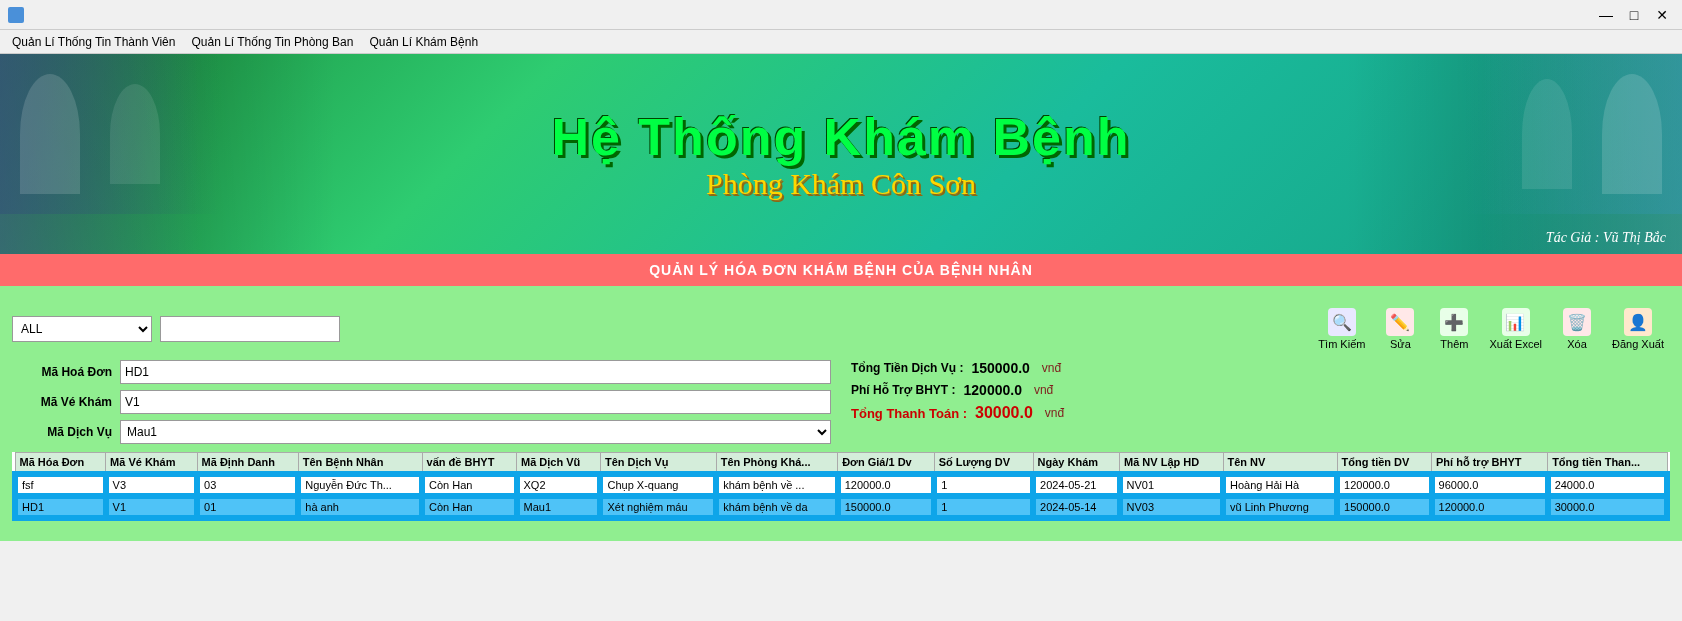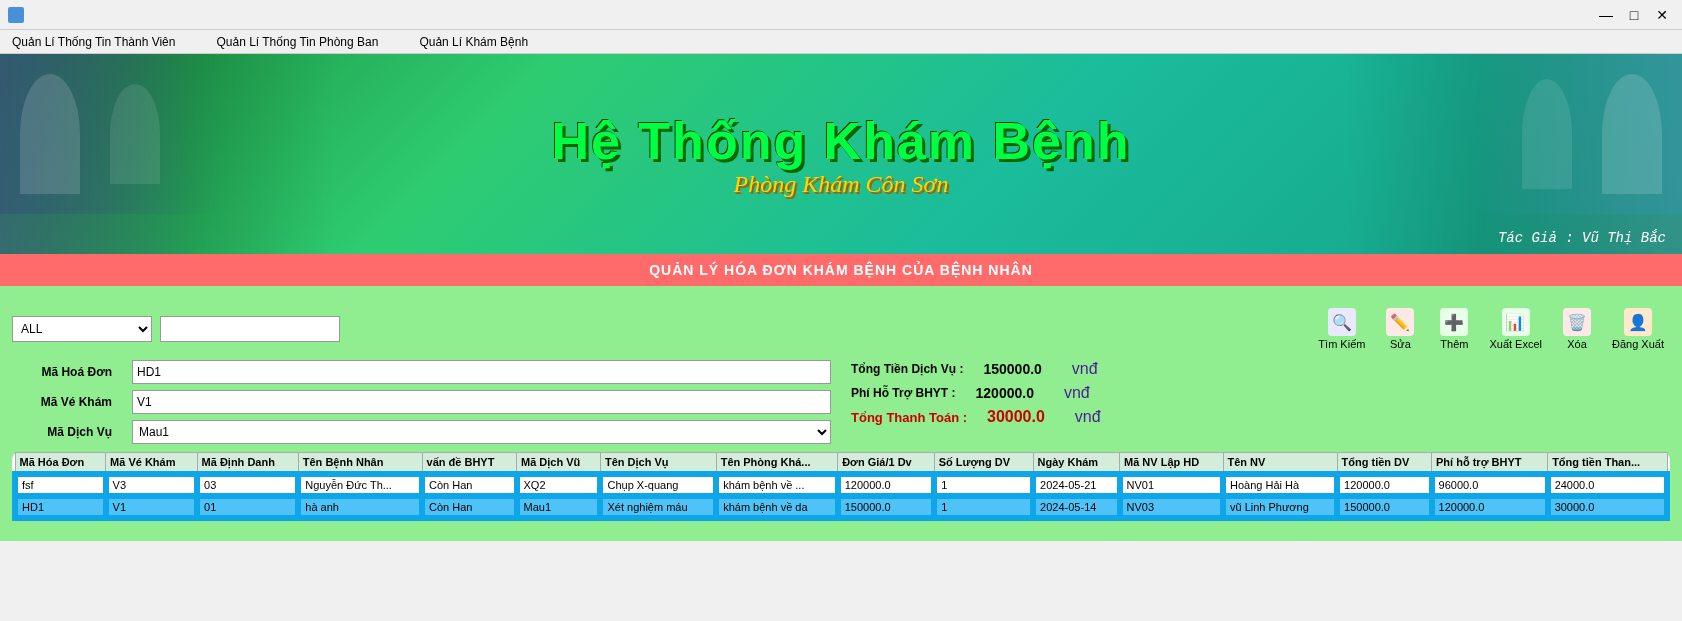--- a/index.html
+++ b/index.html
@@ -22,21 +22,20 @@
     }
 
     
     .menu-bar {
       height: 24px;
       background: #f0f0f0;
       display: flex;
       align-items: center;
       padding: 0 4px;
       border-bottom: 1px solid #ccc;
-      gap: 25px;
     }
     .menu-item {
       padding: 2px 8px;
       cursor: pointer;
       font-size: 12px;
     }
 
     
     .banner {
       height: 200px;
@@ -59,34 +58,33 @@
     }
     .banner-title {
       font-size: 52px;
       font-weight: 900;
       color: #00ff44;
       text-shadow: 3px 3px 0 #006600, -1px -1px 0 #004400;
       font-family: 'Arial Black', Arial, sans-serif;
       letter-spacing: 2px;
     }
     .banner-subtitle {
-      font-size: 24px;
-      font-style: italic;
+      font-size: 30px;
       color: #ffd700;
       text-shadow: 2px 2px 0 #8b6914, 1px 1px 0 #a07820;
       font-family: 'Times New Roman', serif;
     }
     .banner-author {
       position: absolute;
       bottom: 8px;
       right: 16px;
       color: white;
       font-style: italic;
       font-size: 14px;
-      font-family: Liberation Mono, monospace;
+      font-family: Liberation Serif, serif;
     }
     .banner-img-left {
       position: absolute; left: 0; top: 0; bottom: 0; width: 200px;
       background: linear-gradient(90deg, rgba(100,100,200,0.4), transparent);
     }
     .banner-img-right {
       position: absolute; right: 0; top: 0; bottom: 0; width: 200px;
       background: linear-gradient(270deg, rgba(100,200,200,0.4), transparent);
     }
 
@@ -162,21 +160,21 @@
       display: flex;
       gap: 20px;
       margin-bottom: 8px;
     }
     .form-left { flex: 1; display: flex; flex-direction: column; gap: 6px; }
     .form-right { flex: 1; display: flex; flex-direction: column; gap: 6px; }
     
     .form-row {
       display: flex;
       align-items: center;
-      gap: 20px;
+      gap: 8px;
     }
     .form-label {
       font-weight: bold;
       font-size: 12px;
       color: #000;
       min-width: 100px;
       text-align: right;
     }
     .form-input {
       flex: 1;
@@ -192,31 +190,30 @@
       border: 1px solid #999;
       padding: 0 2px;
       background: white;
       font-size: 12px;
     }
     .value-large {
       font-size: 14px;
       font-weight: bold;
       color: #000;
     }
-    .value-unit { font-size: 16px; color: #4c1d95; margin-left: 10px; }
+    .value-unit { font-size: 12px; color: #7f1d1d; margin-left: 4px; }
     .total-row .form-label { color: #cc0000; font-size: 13px; text-align: center; }
     .total-value { font-size: 16px; font-weight: bold; color: #cc0000; }
 
     
     .data-table {
       width: 100%;
       border-collapse: collapse;
       font-size: 11px;
       background: white;
-      border-radius: 8px;
     }
     .data-table th {
       background: #d4edda;
       border: 1px solid #aaa;
       padding: 3px 4px;
       font-weight: bold;
       text-align: left;
       white-space: nowrap;
     }
     .data-table td {

